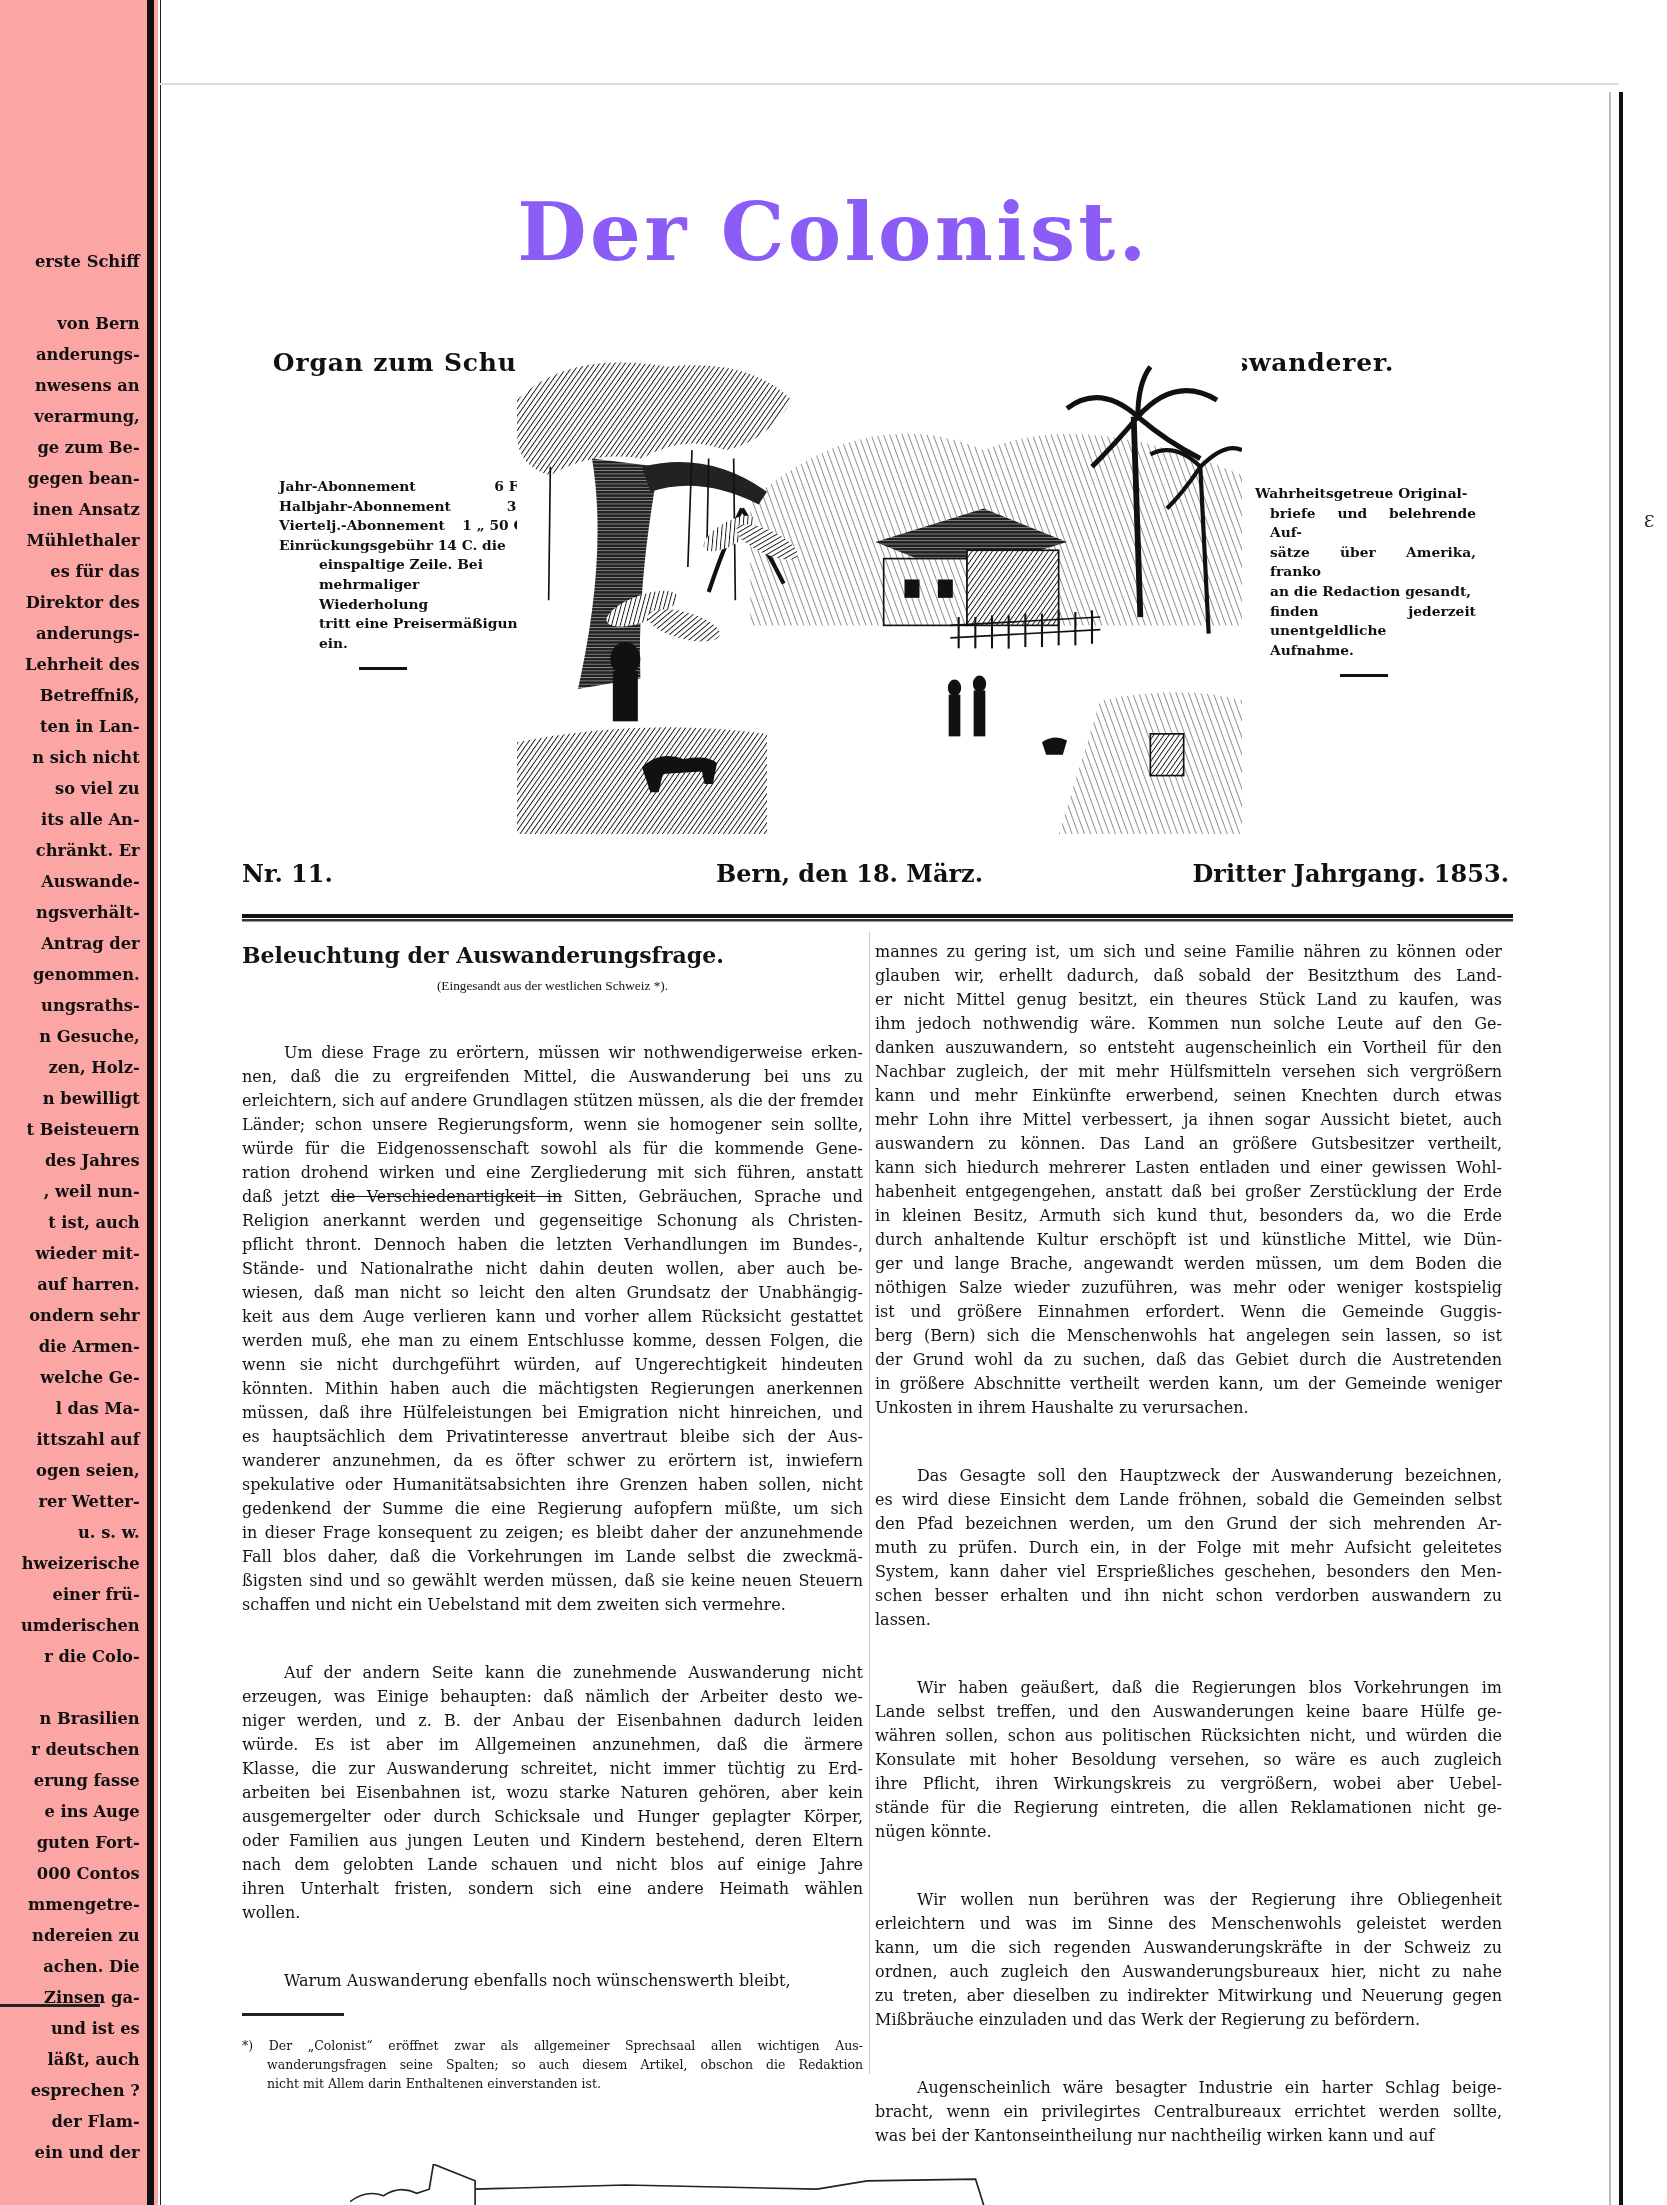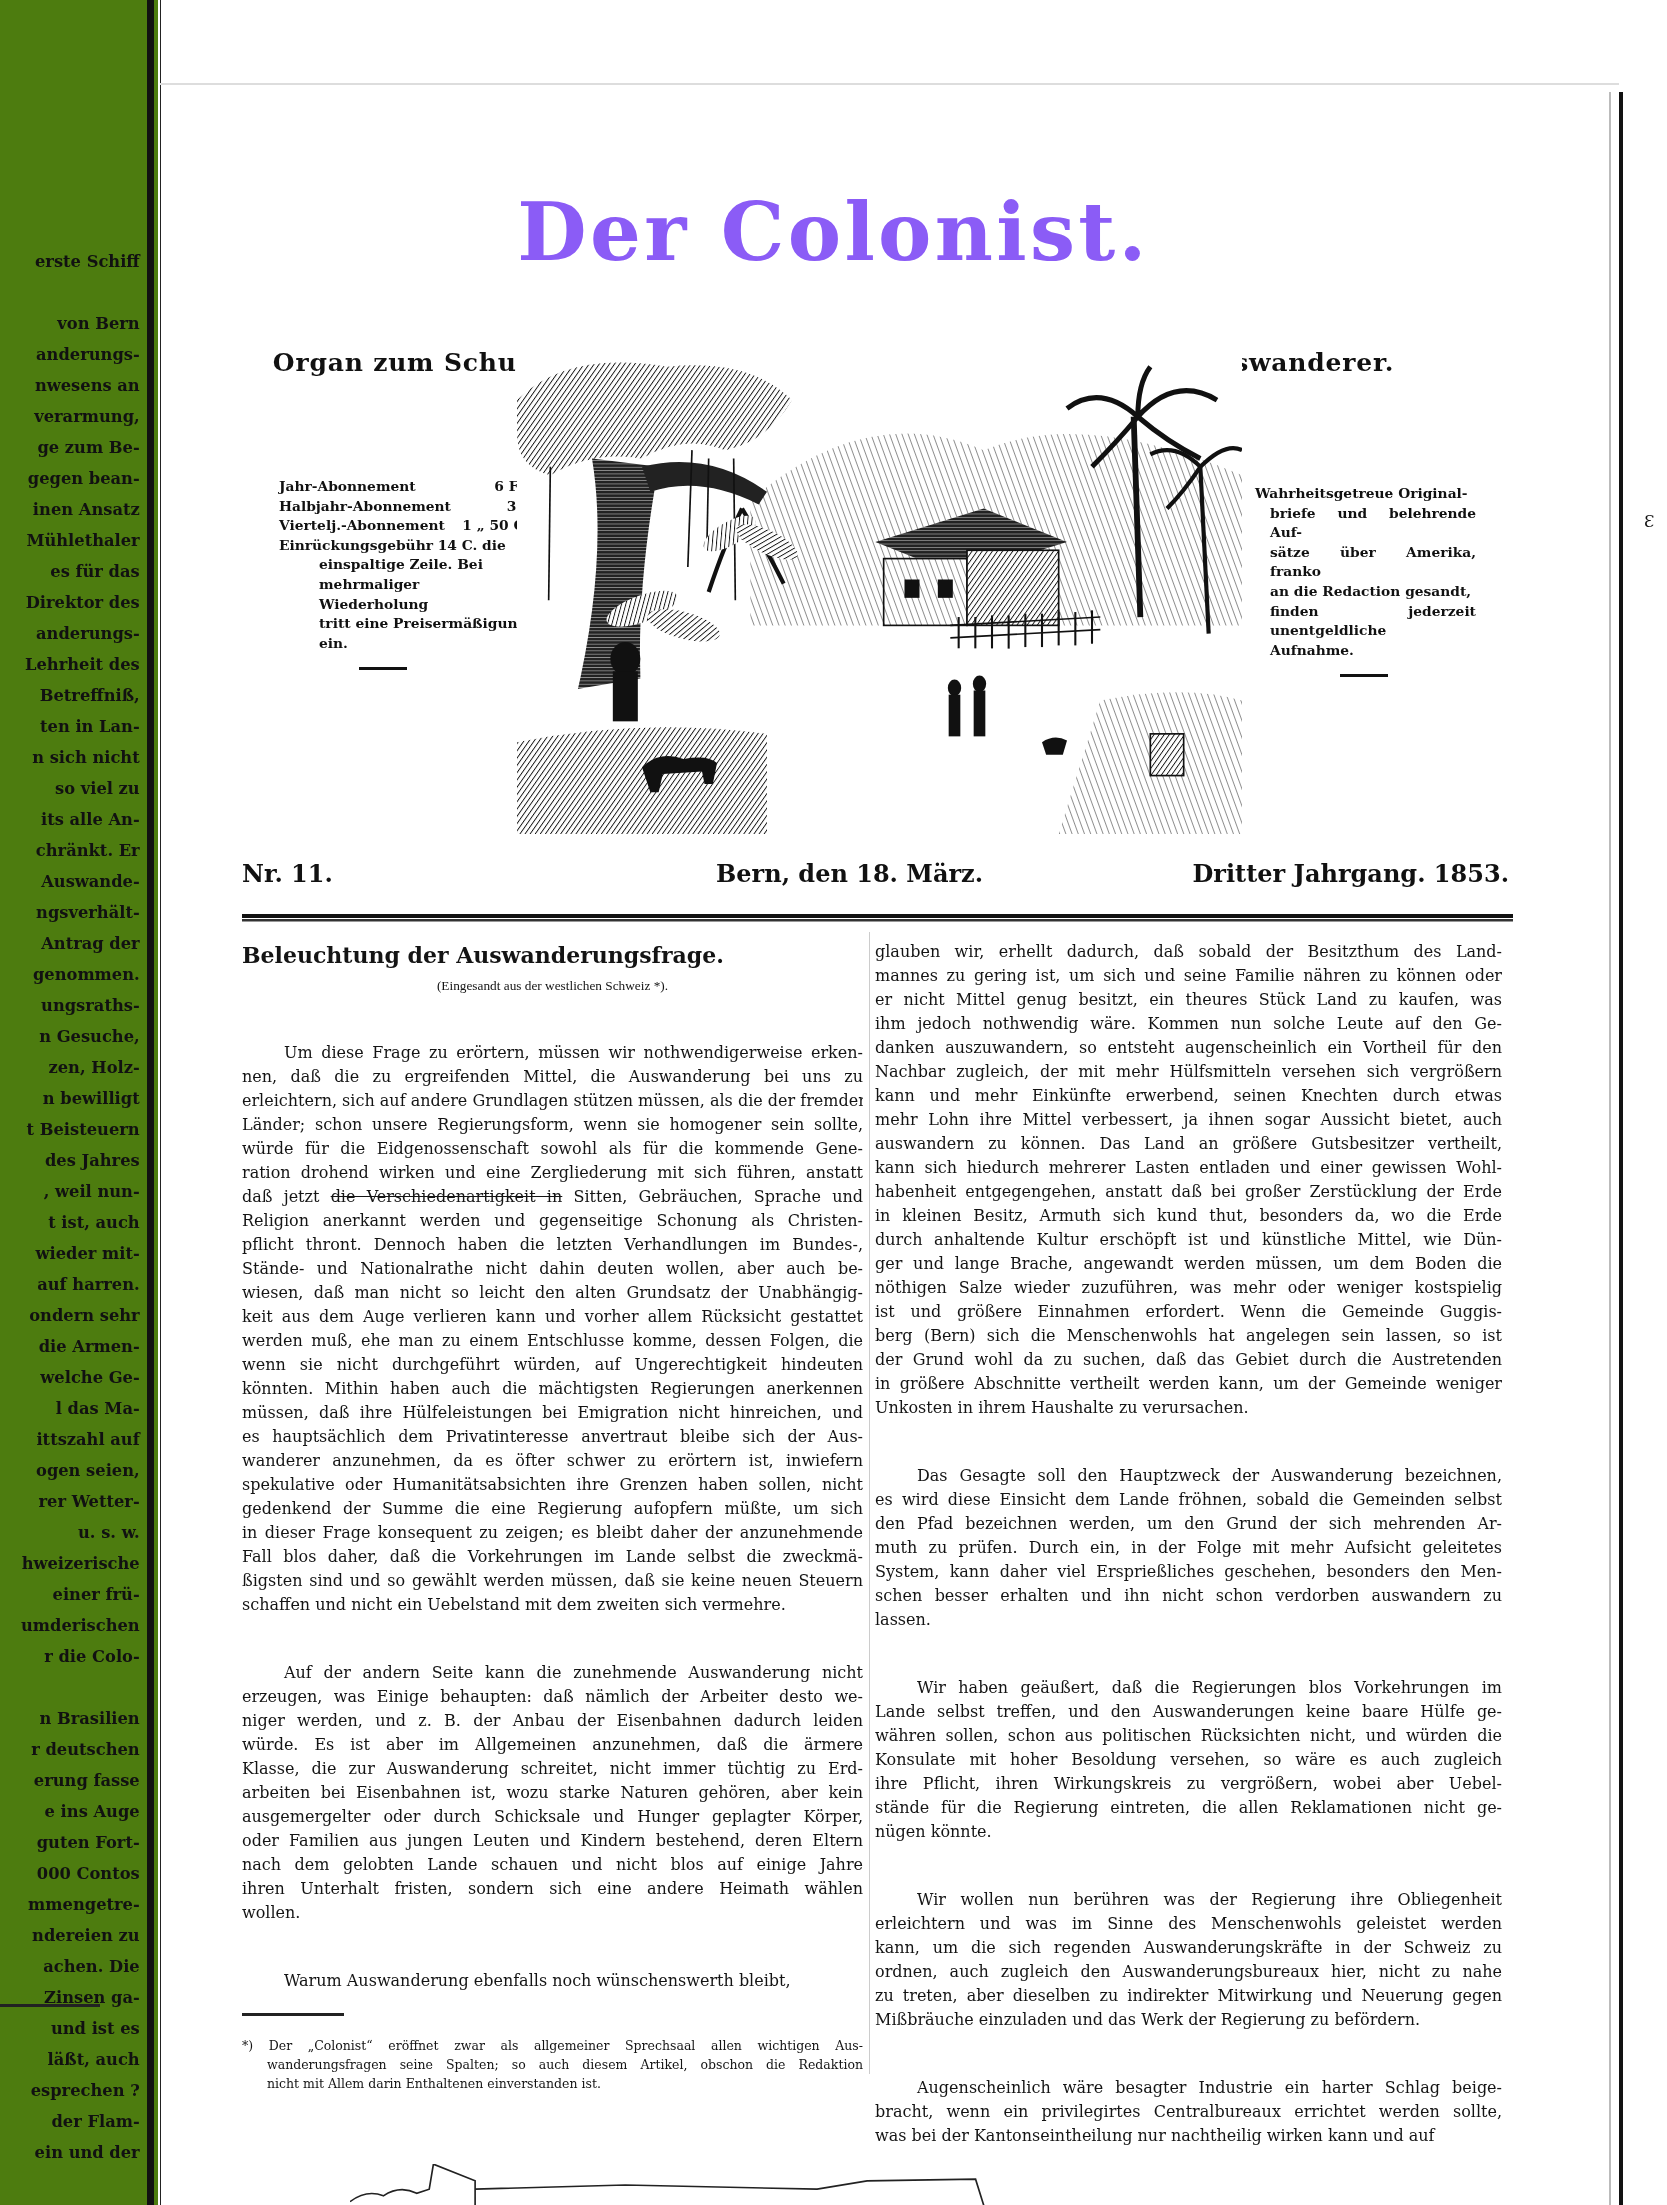--- a/index.html
+++ b/index.html
@@ -4,21 +4,21 @@
 <style>
   html, body { margin:0; padding:0; }
   body {
     width:1667px; height:2205px; position:relative; overflow:hidden;
     background:#ffffff; color:#111;
     font-family:"DejaVu Serif", serif;
   }
   
   .prev-page {
     position:absolute; left:0; top:0; width:158px; height:2205px;
-    background:#4d7c0f; overflow:hidden;
+    background:#fca5a5; overflow:hidden;
   }
   .prev-page .fold {
     position:absolute; left:147px; top:0; width:6.7px; height:2205px; background:#111;
   }
   .prev-col {
     position:absolute; right:18.3px; top:246px; width:142px;
     font-family:"DejaVu Serif", serif; font-weight:bold; font-size:16.3px;
     line-height:31px; text-align:right; white-space:nowrap;
   }
   .prev-col div { height:31px; }
@@ -361,22 +361,22 @@
       <div class="line first">*) Der „Colonist“ eröffnet zwar als allgemeiner Sprechsaal allen wichtigen Aus-</div>
       <div class="line">wanderungsfragen seine Spalten; so auch diesem Artikel, obschon die Redaktion</div>
       <div class="line end">nicht mit Allem darin Enthaltenen einverstanden ist.</div>
     </div>
 </div>
 
 <div class="col-divider"></div>
 
 <div class="column col-right">
   <div id="right-lines">
+      <div class="line">mannes zu gering ist, um sich und seine Familie nähren zu können oder</div>
       <div class="line">glauben wir, erhellt dadurch, daß sobald der Besitzthum des Land-</div>
-      <div class="line">mannes zu gering ist, um sich und seine Familie nähren zu können oder</div>
       <div class="line">er nicht Mittel genug besitzt, ein theures Stück Land zu kaufen, was</div>
       <div class="line">ihm jedoch nothwendig wäre. Kommen nun solche Leute auf den Ge-</div>
       <div class="line">danken auszuwandern, so entsteht augenscheinlich ein Vortheil für den</div>
       <div class="line">Nachbar zugleich, der mit mehr Hülfsmitteln versehen sich vergrößern</div>
       <div class="line">kann und mehr Einkünfte erwerbend, seinen Knechten durch etwas</div>
       <div class="line">mehr Lohn ihre Mittel verbessert, ja ihnen sogar Aussicht bietet, auch</div>
       <div class="line">auswandern zu können. Das Land an größere Gutsbesitzer vertheilt,</div>
       <div class="line">kann sich hiedurch mehrerer Lasten entladen und einer gewissen Wohl-</div>
       <div class="line">habenheit entgegengehen, anstatt daß bei großer Zerstücklung der Erde</div>
       <div class="line">in kleinen Besitz, Armuth sich kund thut, besonders da, wo die Erde</div>

